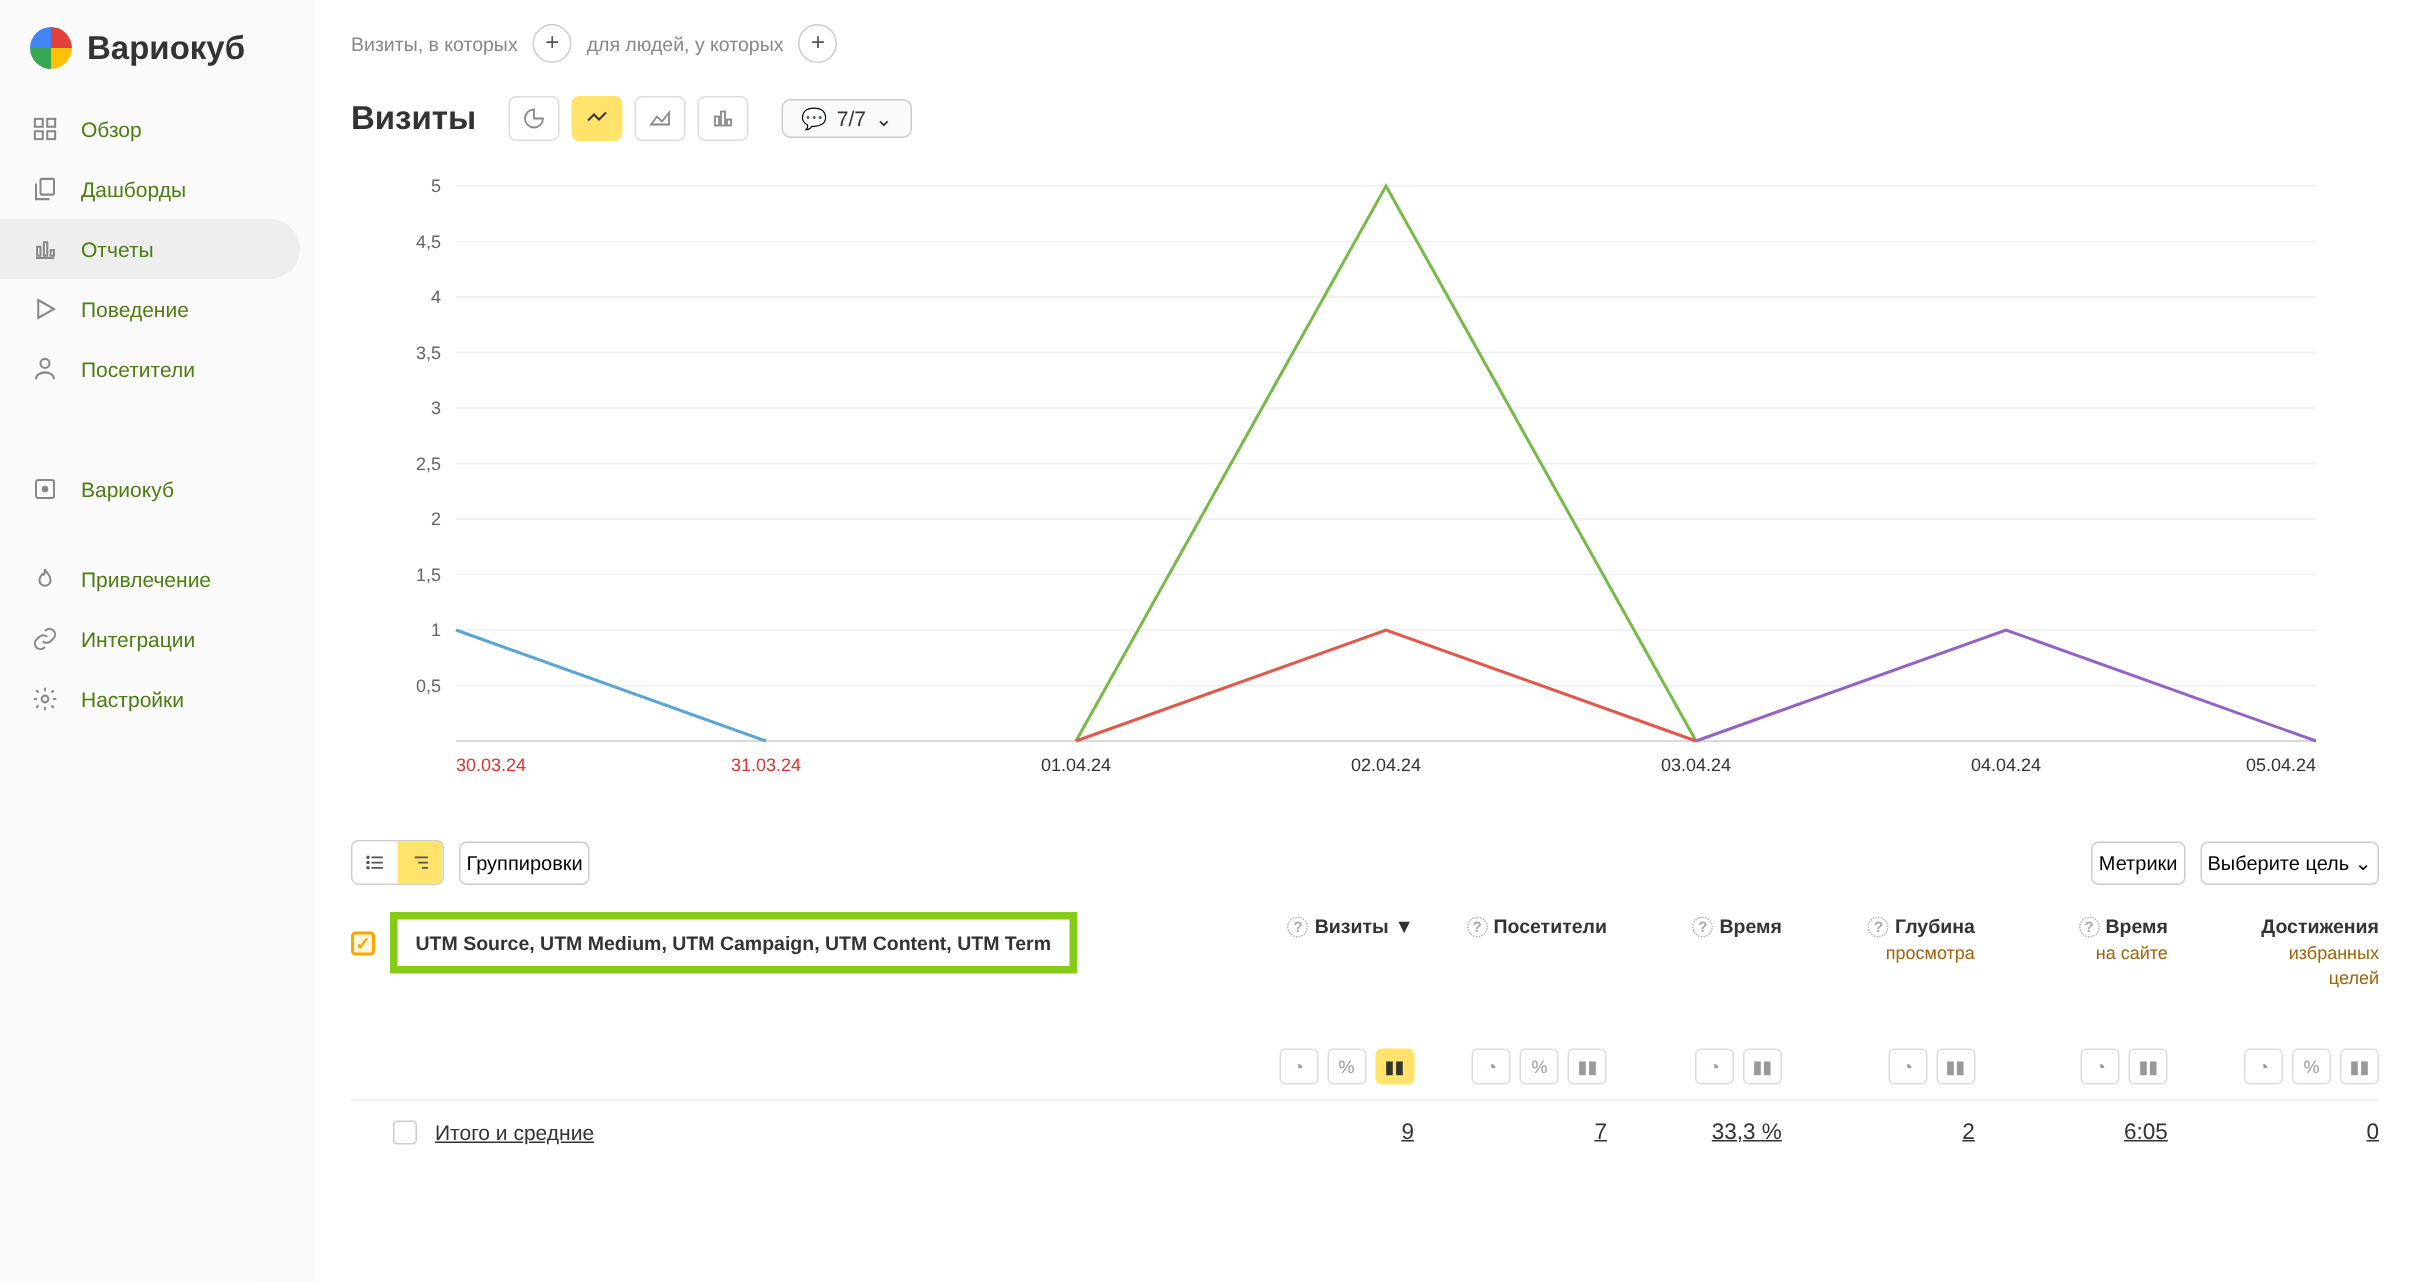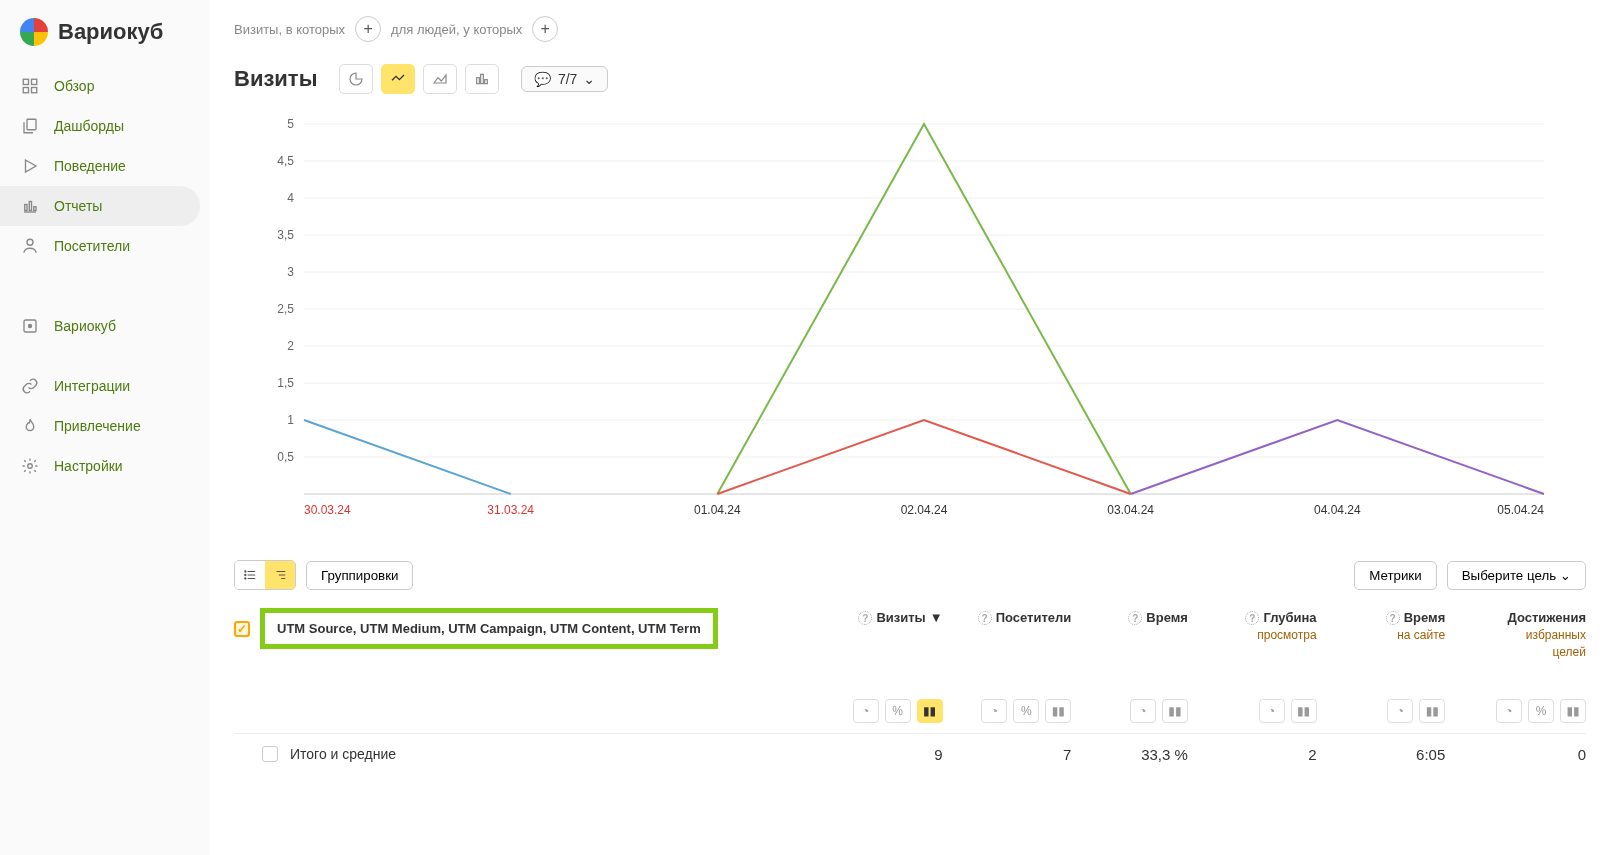--- a/index.html
+++ b/index.html
@@ -19,36 +19,36 @@
 .title { font-size: 22px; font-weight: 600; margin-right: 14px; }
 .tool-btn { width: 34px; height: 30px; border: 1px solid #ddd; border-radius: 5px; display: inline-flex; align-items: center; justify-content: center; cursor: pointer; background: #fff; color: #888; }
 .tool-btn.active { background: #ffe36b; border-color: #ffe36b; color: #333; }
 .tool-btn svg { width: 18px; height: 16px; }
 .badge-btn { border: 1px solid #ccc; border-radius: 6px; padding: 4px 12px; cursor: pointer; display: inline-flex; align-items: center; gap: 6px; font-weight: 500; background: #fafafa; }
 .chart-area { position: relative; margin-left: 40px; height: 400px; }
 .bottom-bar { display: flex; align-items: center; gap: 10px; margin-top: 46px; margin-bottom: 18px; }
 .seg { display: flex; border: 1px solid #ccc; border-radius: 5px; overflow: hidden; }
 .seg-btn { width: 30px; height: 28px; display: inline-flex; align-items: center; justify-content: center; cursor: pointer; background: #fff; color: #555; }
 .seg-btn.active { background: #ffe36b; }
-.btn { border: 1px solid #ccc; border-radius: 5px; padding: 6px 14px; cursor: pointer; background: #fff; }
+.btn { border: 1px solid #ccc; border-radius: 5px; padding: 6px 4px; cursor: pointer; background: #fff; }
 .checkbox { width: 16px; height: 16px; border: 2px solid #ffa500; border-radius: 3px; display: inline-flex; align-items: center; justify-content: center; cursor: pointer; background: #fff6db; margin-right: 10px; }
 .checkbox.checked::after { content: "✓"; color: #ffa500; font-size: 12px; font-weight: bold; }
 .highlight-row { display: flex; align-items: center; margin-bottom: 10px; }
 .highlight-box { border: 5px solid #84cc16; padding: 8px 12px; font-weight: 600; font-size: 13px; }
 .table-header { display: flex; align-items: flex-start; }
 .left-col { width: 600px; flex-shrink: 0; }
 .metrics-cols { flex: 1; display: grid; grid-template-columns: 0.9fr 1fr 0.9fr 1fr 1fr 1.1fr; gap: 8px; text-align: right; }
 .metric-header { display: flex; flex-direction: column; align-items: flex-end; gap: 3px; padding-top: 2px; }
 .metric-label { font-weight: 600; font-size: 13px; display: inline-flex; align-items: center; gap: 4px; }
 .metric-sub { font-size: 12px; color: #a16207; }
 .help-dot { width: 14px; height: 14px; border: 1px dotted #aaa; border-radius: 50%; display: inline-block; font-size: 10px; line-height: 13px; text-align: center; color: #aaa; }
 .icon-row { display: flex; justify-content: flex-end; gap: 6px; margin-top: 40px; }
 .icon-row .mini { width: 26px; height: 24px; border: 1px solid #ddd; border-radius: 4px; display: inline-flex; align-items: center; justify-content: center; cursor: pointer; color: #999; font-size: 12px; background: #fff; }
 .icon-row .mini.active { background: #ffe36b; border-color: #ffe36b; color: #333; }
-.data-row { display: flex; align-items: flex-start; padding: 12px 0; border-top: 1px solid #eee; margin-top: 10px; }
+.data-row { display: flex; align-items: flex-end; padding: 12px 0; border-top: 1px solid #eee; margin-top: 10px; text-decoration: underline; }
 .data-row .metrics-cols div { font-size: 15px; }
 .row-label { padding-left: 28px; display: flex; align-items: center; }
 .row-check { width: 16px; height: 16px; border: 1px solid #ccc; border-radius: 3px; margin-right: 12px; }
 .spacer { flex: 1; }
 </style>
 </head>
 <body>
 
 <div class="sidebar">
   <div class="logo">
@@ -68,42 +68,42 @@
   </div>
   <div class="nav-item">
     <span class="nav-icon">
         <svg viewBox="0 0 24 24" fill="none" stroke="currentColor" stroke-width="1.8">
           <rect x="8" y="3" width="12" height="14" rx="1"></rect>
           <path d="M4 7v14h12"></path>
         </svg>
       </span>
     <span>Дашборды</span>
   </div>
-  <div class="nav-item">
-    <span class="nav-icon">
-        <svg viewBox="0 0 24 24" fill="none" stroke="currentColor" stroke-width="1.8">
-          <polygon points="6 4 20 12 6 20 6 4"></polygon>
-        </svg>
-      </span>
-    <span>Поведение</span>
-  </div>
   <div class="nav-item active">
     <span class="nav-icon">
         <svg viewBox="0 0 24 24" fill="none" stroke="currentColor" stroke-width="1.8">
           <path d="M4 20h16"></path>
           <rect x="5" y="10" width="3" height="8"></rect>
           <rect x="11" y="6" width="3" height="12"></rect>
           <rect x="17" y="13" width="3" height="5"></rect>
         </svg>
       </span>
     <span>Отчеты</span>
   </div>
   <div class="nav-item">
     <span class="nav-icon">
         <svg viewBox="0 0 24 24" fill="none" stroke="currentColor" stroke-width="1.8">
+          <polygon points="6 4 20 12 6 20 6 4"></polygon>
+        </svg>
+      </span>
+    <span>Поведение</span>
+  </div>
+  <div class="nav-item">
+    <span class="nav-icon">
+        <svg viewBox="0 0 24 24" fill="none" stroke="currentColor" stroke-width="1.8">
           <circle cx="12" cy="7" r="4"></circle>
           <path d="M4 21c0-4 4-6 8-6s8 2 8 6"></path>
         </svg>
       </span>
     <span>Посетители</span>
   </div>
   <div class="nav-gap"></div>
   <div class="nav-gap"></div>
   <div class="nav-item">
     <span class="nav-icon">
@@ -111,33 +111,33 @@
           <rect x="4" y="4" width="16" height="16" rx="2"></rect>
           <circle cx="12" cy="12" r="2" fill="currentColor"></circle>
         </svg>
       </span>
     <span>Вариокуб</span>
   </div>
   <div class="nav-gap"></div>
   <div class="nav-item">
     <span class="nav-icon">
         <svg viewBox="0 0 24 24" fill="none" stroke="currentColor" stroke-width="1.8">
+          <path d="M12 3c1 4 5 5 5 10a5 5 0 01-10 0c0-3 2-4 3-6 0 2 2 2 2-4z"></path>
+        </svg>
+      </span>
+    <span>Привлечение</span>
+  </div>
+  <div class="nav-item">
+    <span class="nav-icon">
+        <svg viewBox="0 0 24 24" fill="none" stroke="currentColor" stroke-width="1.8">
           <path d="M10 14a5 5 0 007 0l3-3a5 5 0 00-7-7l-1 1"></path>
           <path d="M14 10a5 5 0 00-7 0l-3 3a5 5 0 007 7l1-1"></path>
         </svg>
       </span>
     <span>Интеграции</span>
-  </div>
-  <div class="nav-item">
-    <span class="nav-icon">
-        <svg viewBox="0 0 24 24" fill="none" stroke="currentColor" stroke-width="1.8">
-          <path d="M12 3c1 4 5 5 5 10a5 5 0 01-10 0c0-3 2-4 3-6 0 2 2 2 2-4z"></path>
-        </svg>
-      </span>
-    <span>Привлечение</span>
   </div>
   <div class="nav-item">
     <span class="nav-icon">
         <svg viewBox="0 0 24 24" fill="none" stroke="currentColor" stroke-width="1.8">
           <circle cx="12" cy="12" r="3"></circle>
           <path d="M12 2v3M12 19v3M4.2 4.2l2.1 2.1M17.7 17.7l2.1 2.1M2 12h3M19 12h3M4.2 19.8l2.1-2.1M17.7 6.3l2.1-2.1"></path>
         </svg>
       </span>
     <span>Настройки</span>
   </div>

